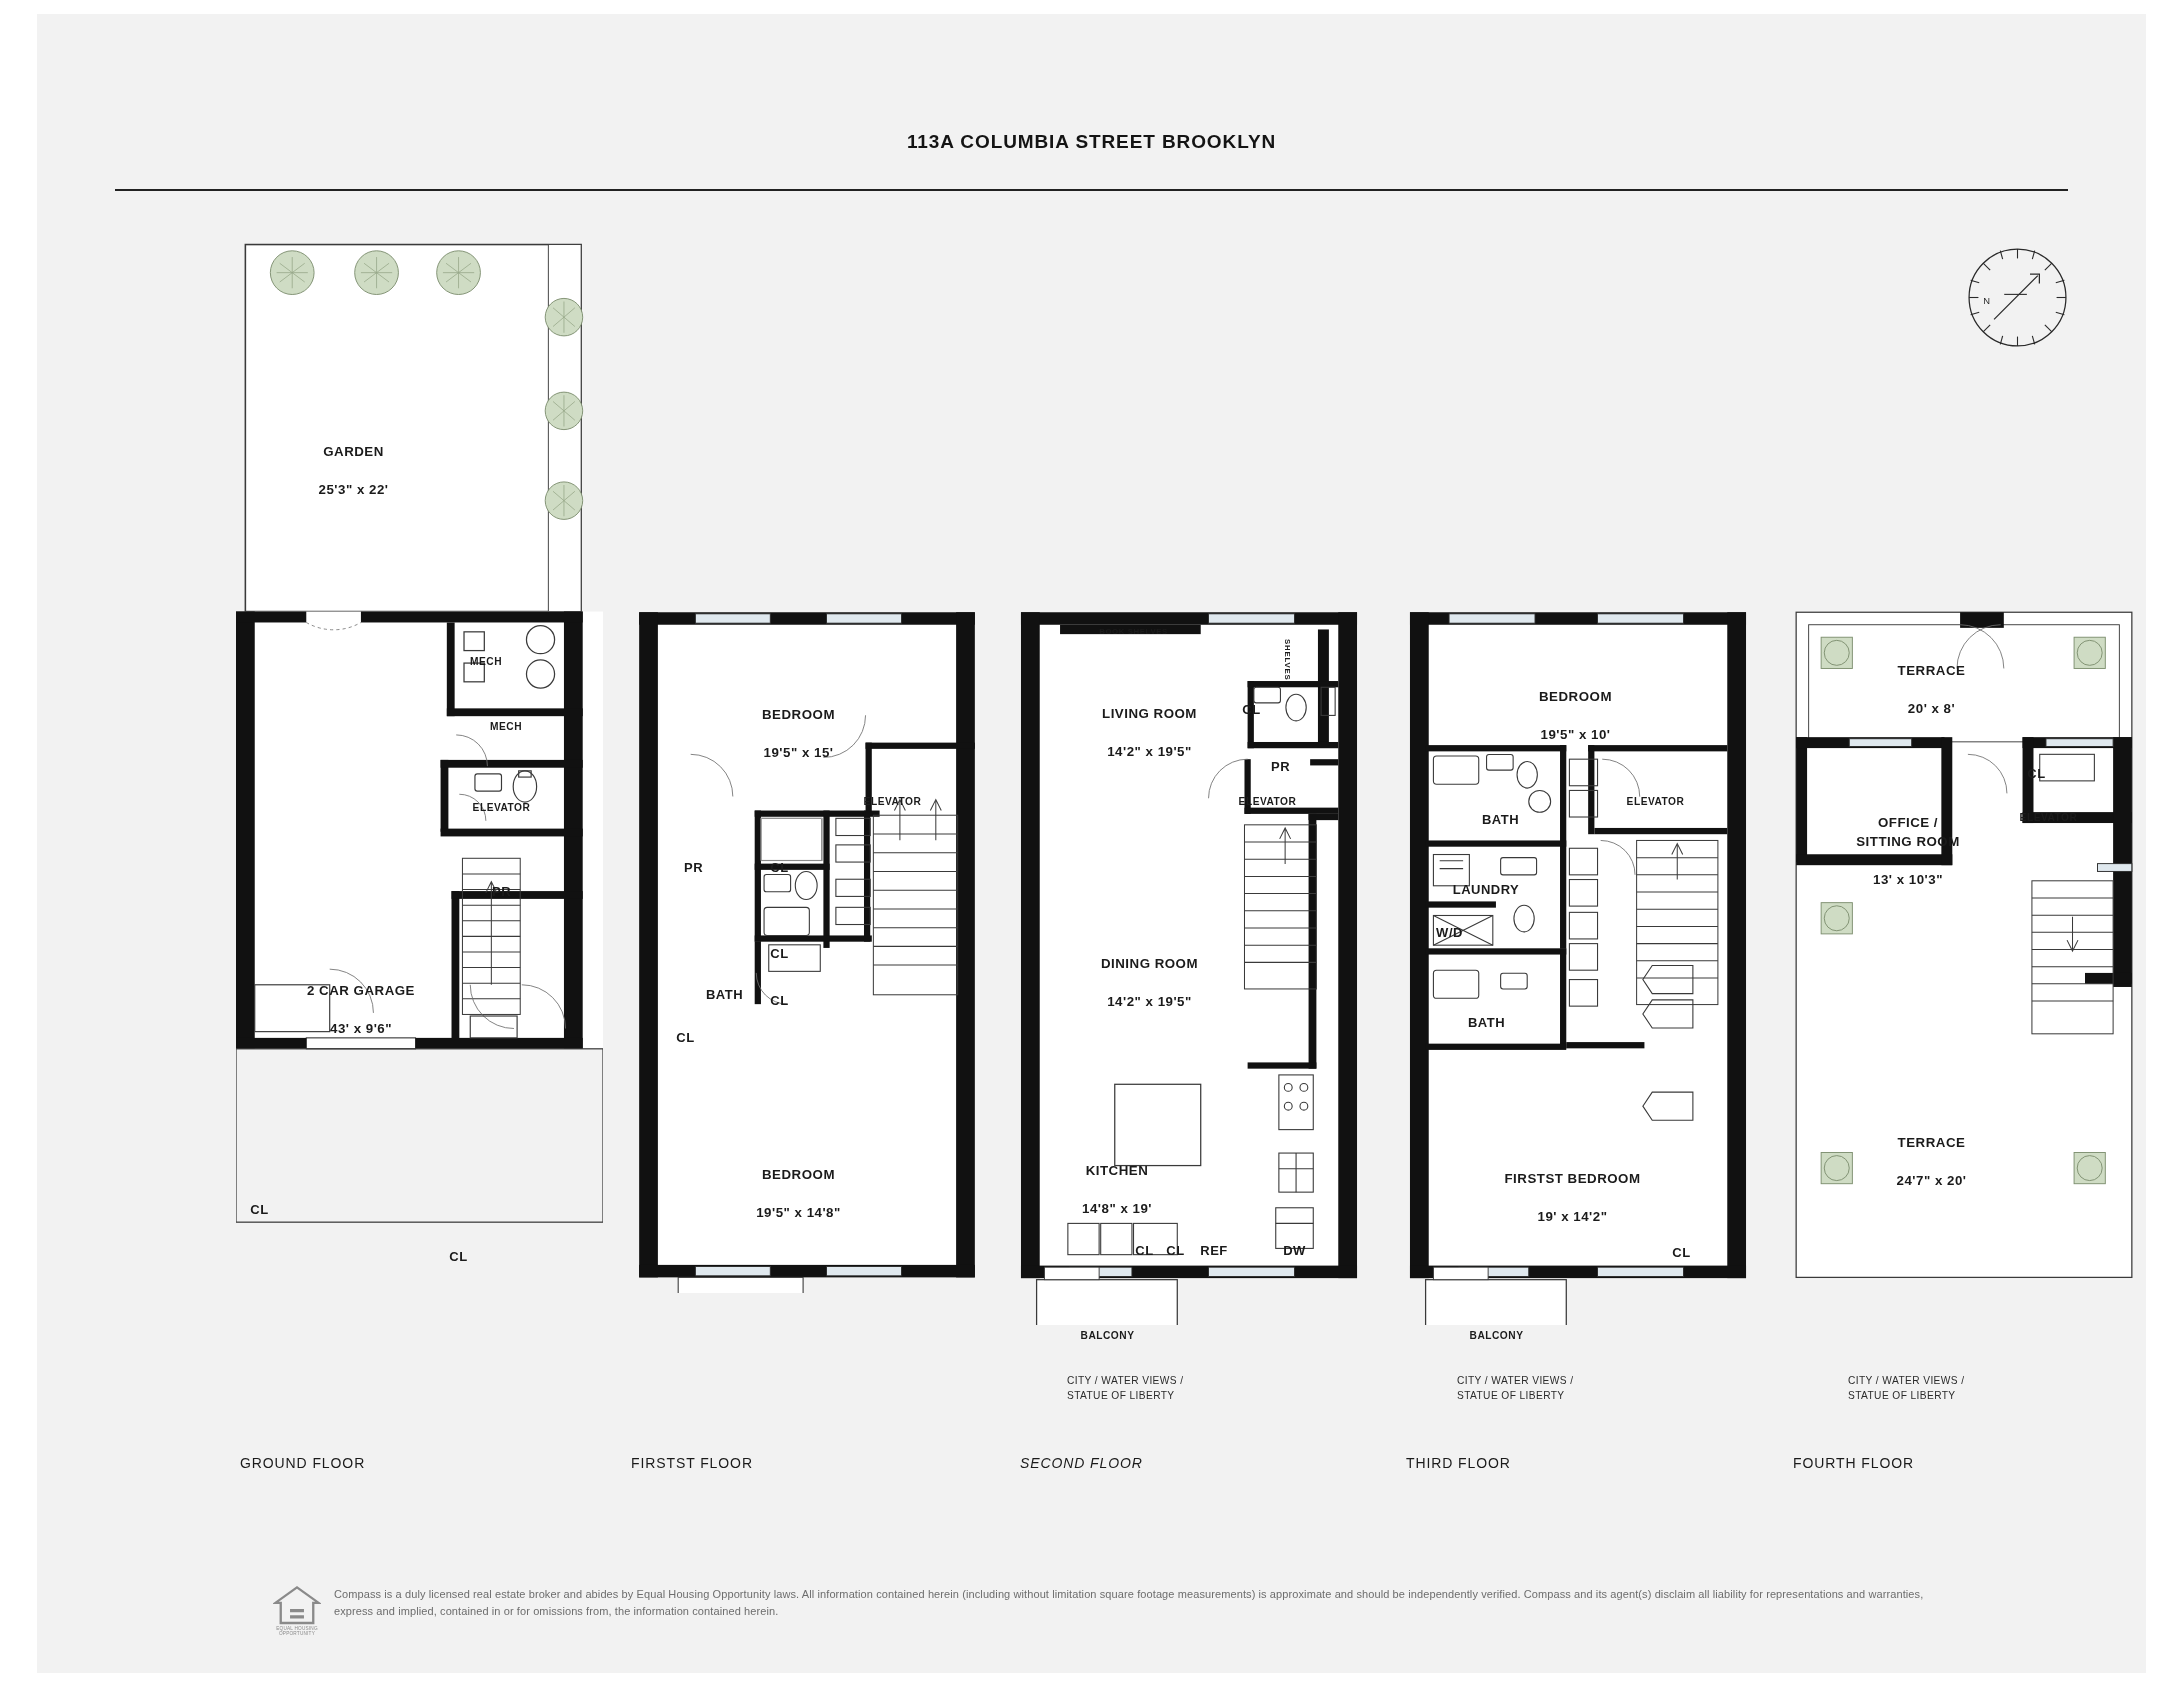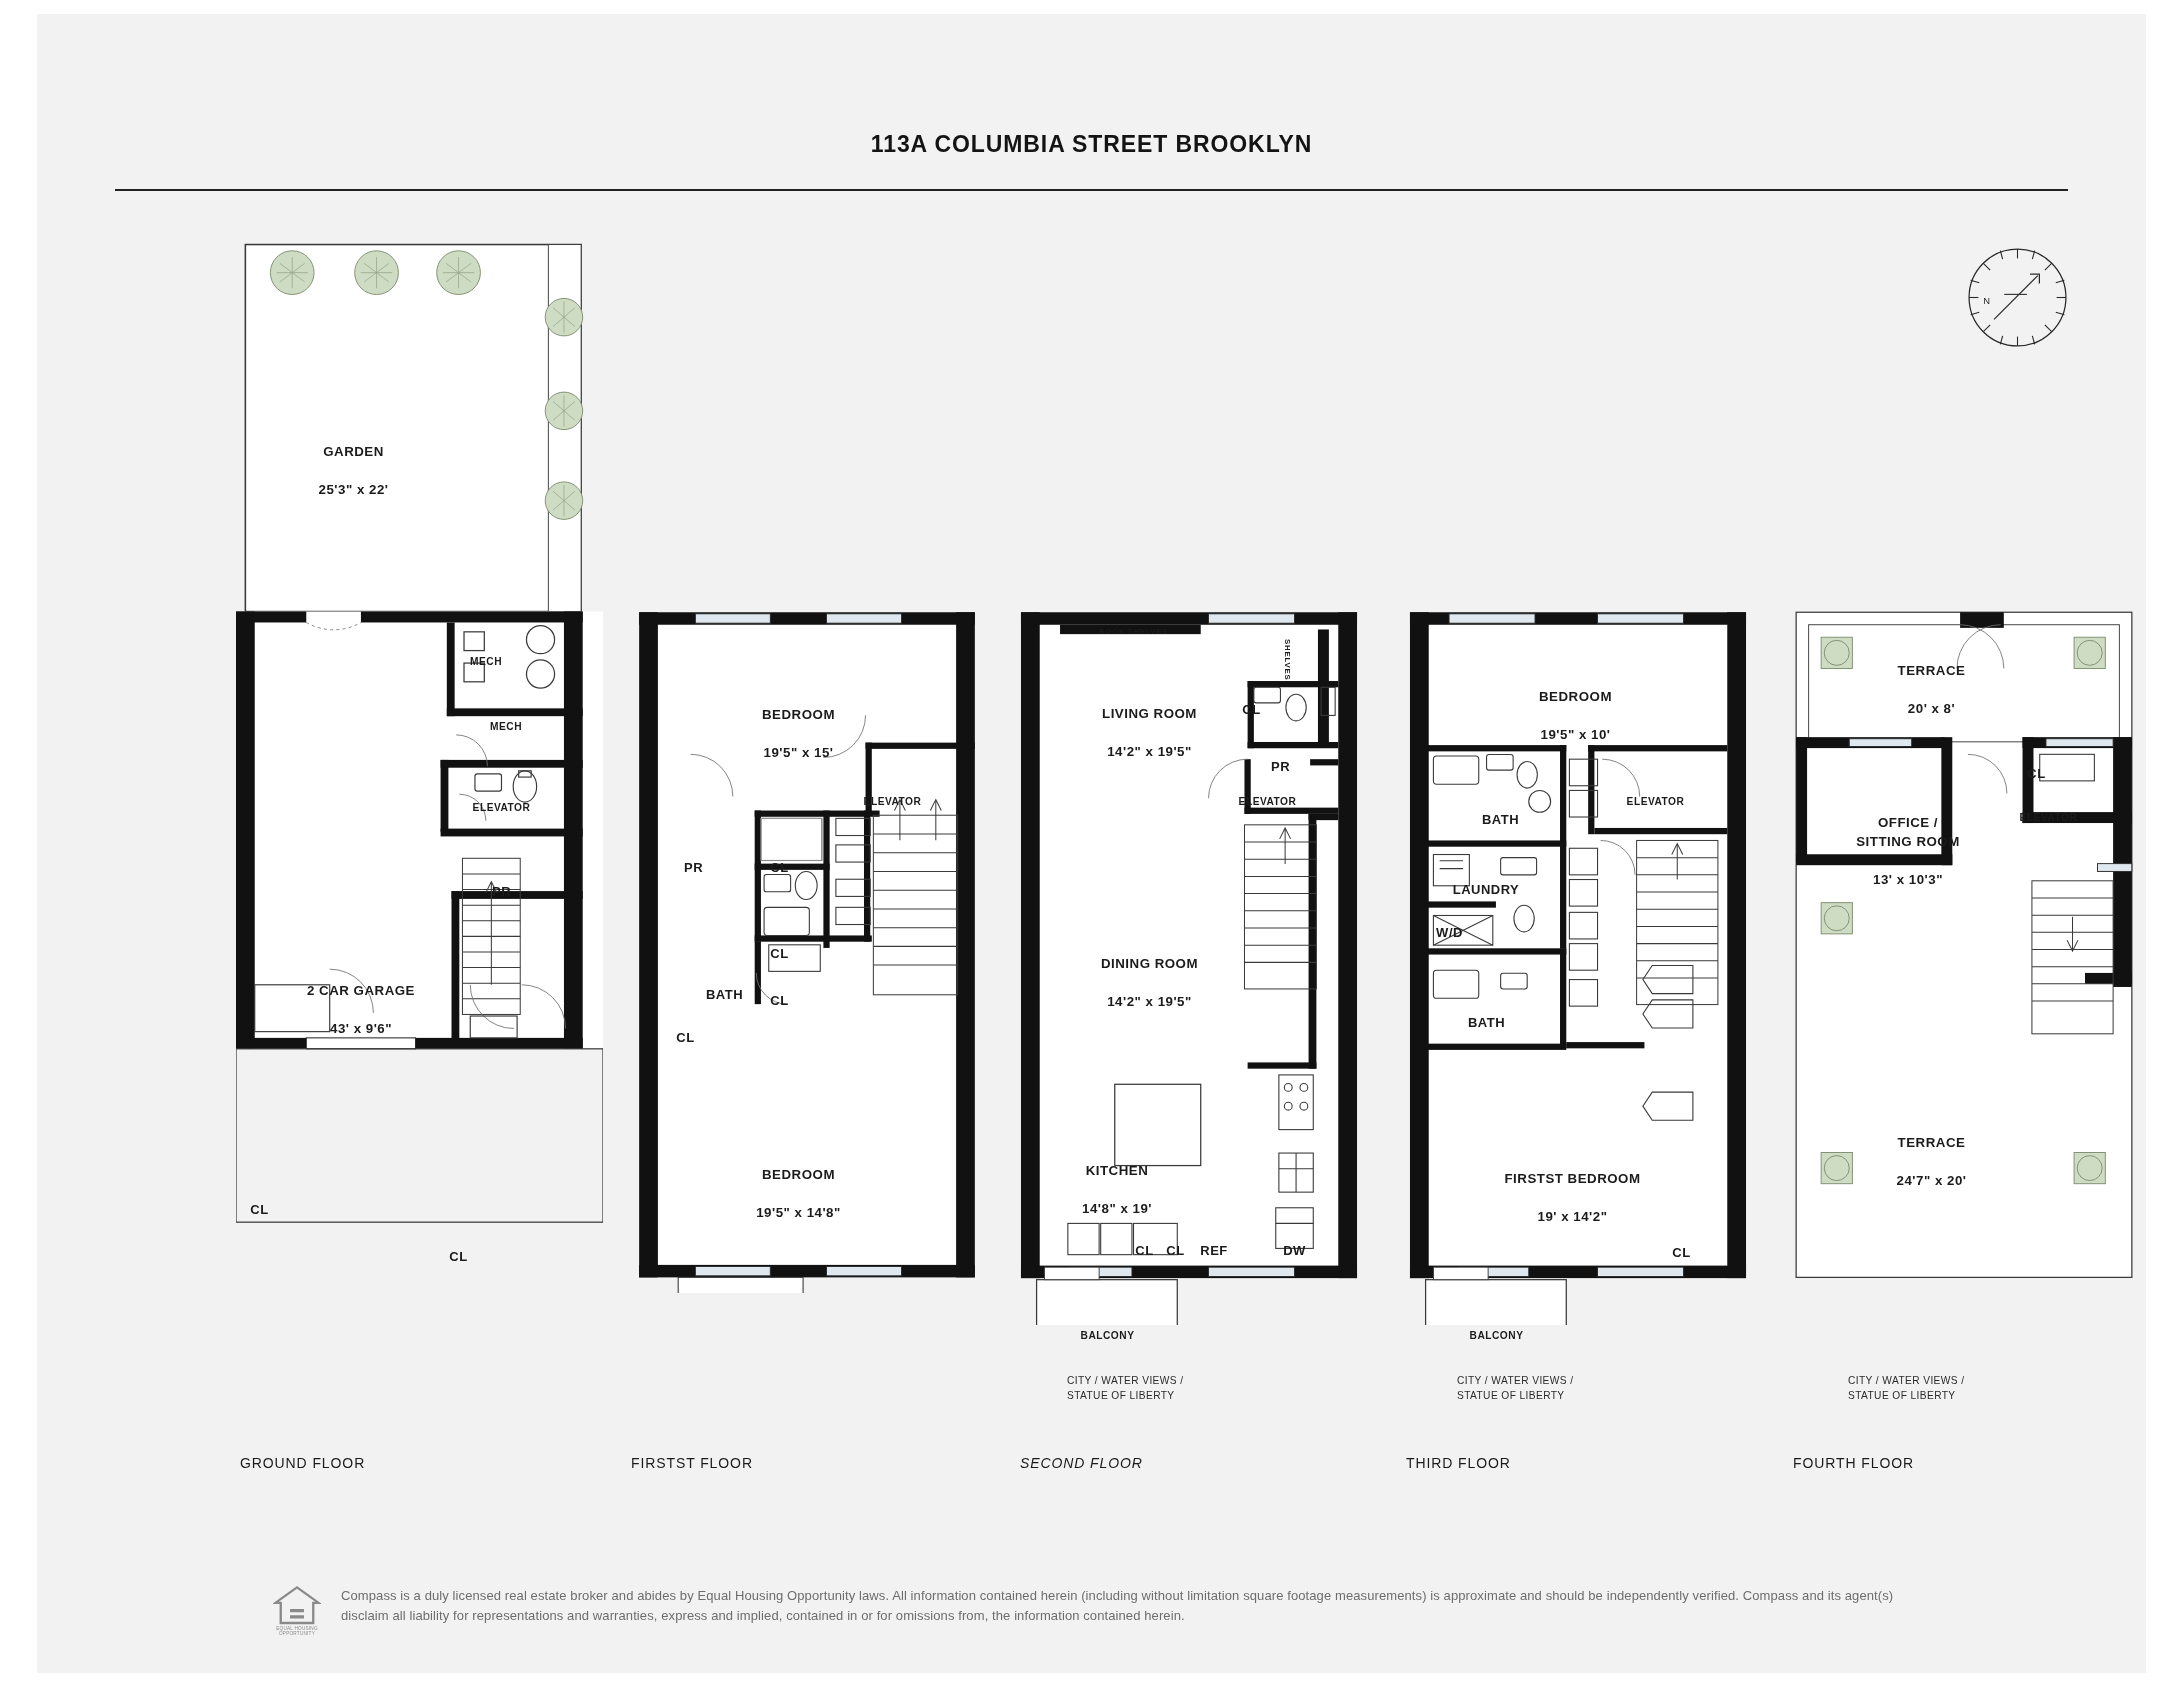--- a/index.html
+++ b/index.html
@@ -19,21 +19,21 @@
     left: 37px; top: 14px;
     width: 2109px; height: 1659px;
     background: #f2f2f2;
   }
   
   .title {
     position: absolute;
     left: 0; top: 117px;
     width: 2109px;
     text-align: center;
-    font-size: 23px;
+    font-size: 19px;
     letter-spacing: 0.9px;
     font-weight: 700;
     color: #141414;
   }
   .title-rule {
     position: absolute;
     left: 78px; top: 175px;
     width: 1953px; height: 1.6px;
     background: #222;
   }
@@ -69,23 +69,23 @@
   .floor-label {
     position: absolute;
     font-size: 14px;
     letter-spacing: 0.9px;
     color: #1b1b1b;
     font-weight: 500;
   }
   
   .footer {
     position: absolute;
-    left: 304px; top: 1572px;
+    left: 297px; top: 1572px;
     width: 1594px;
-    font-size: 13px;
+    font-size: 11px;
     line-height: 1.55;
     color: #6d6d6d;
     letter-spacing: 0.1px;
   }
   .eho {
     position: absolute;
     left: 236px; top: 1570px;
     width: 48px; height: 55px;
   }
   .eho-cap {

